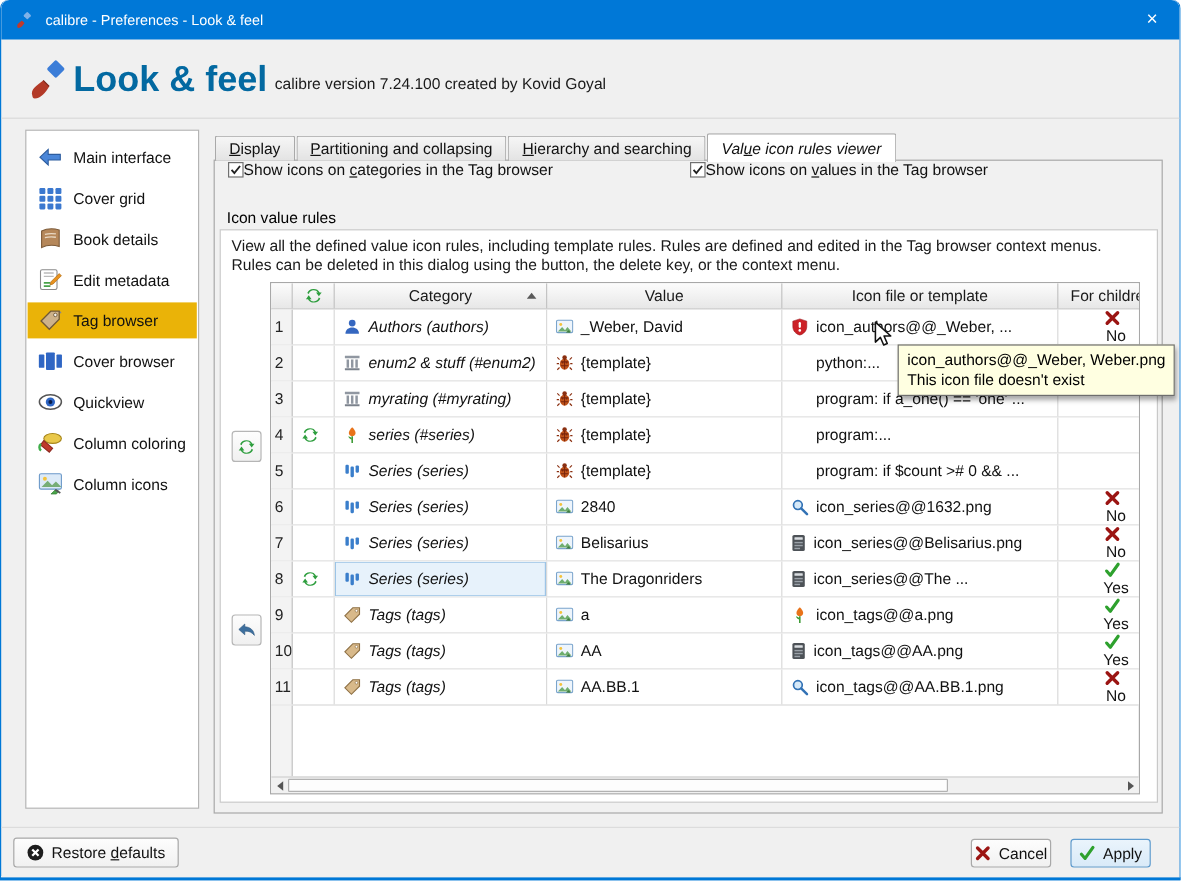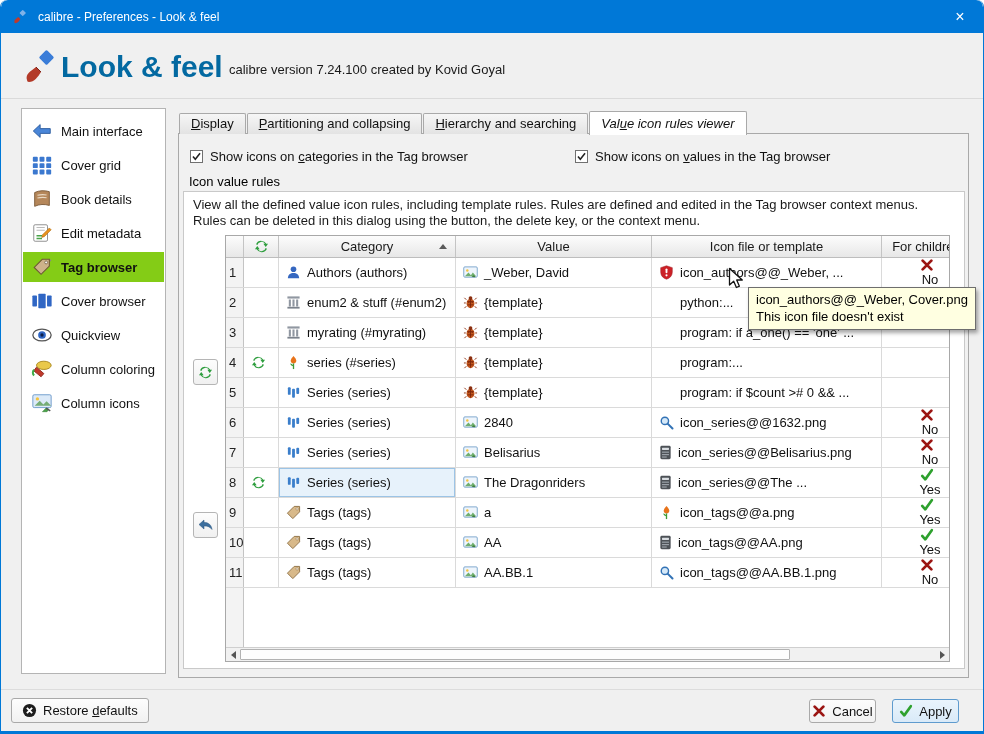--- a/index.html
+++ b/index.html
@@ -25,33 +25,33 @@
   .h-title{position:absolute;left:60px;top:50px;font-size:30px;font-weight:bold;color:#0369a1;letter-spacing:0px;}
   .h-sub{position:absolute;left:228px;top:62px;font-size:13px;color:#1a1a1a;}
   .hdr-line{position:absolute;left:0;top:98px;width:100%;height:1px;background:#dadada;}
 
   
   .sidebar{position:absolute;left:20px;top:108px;width:145px;height:566px;background:#fff;
     border:1px solid #b4b4b4;padding-top:3px;overflow:hidden;}
   .sb-item{height:30px;margin:4px 1px 0 1px;display:flex;align-items:center;padding:0 4px 0 7px;}
   .sb-item .icon{width:24px;height:24px;margin-right:7px;}
   .sb-label{font-size:13px;color:#111;white-space:nowrap;}
-  .sb-item.selected{background:#84cc16;font-weight:bold;}
+  .sb-item.selected{background:#eab308;}
 
   
   .tabbar{position:absolute;left:178px;top:111px;height:23px;display:flex;align-items:flex-end;z-index:3;}
   .tab{height:21px;line-height:20px;padding:0 11px;background:linear-gradient(#f6f6f6,#e3e3e3);
     border:1px solid #a9a9a9;border-bottom:none;margin-right:1px;font-size:13px;
     border-radius:2px 2px 0 0;color:#111;}
   .tab.active{background:#fff;height:24px;line-height:23px;font-style:italic;margin-bottom:-1px;margin-top:15px;}
   .tabframe{position:absolute;left:177px;top:133px;width:791px;height:545px;background:#f1f1f1;
     border:1px solid #a9a9a9;z-index:1;}
 
   
-  .cb{position:absolute;top:15px;display:flex;align-items:center;gap:7px;}
+  .cb{position:absolute;top:0;display:flex;align-items:center;}
   .cb0{left:11px;} .cb1{left:396px;}
   .cbbox{width:13px;height:13px;background:#fff;border:1px solid #707070;display:inline-flex;
     align-items:center;justify-content:center;overflow:visible;}
   .cblabel{font-size:13px;color:#111;}
 
   
   .grouplabel{position:absolute;left:10px;top:40px;font-size:13px;color:#000;}
   .groupbox{position:absolute;left:4px;top:57px;width:782px;height:478px;background:#fff;
     border:1px solid #c9c9c9;}
   .desc{position:absolute;left:9px;top:5px;font-size:13px;color:#1a1a1a;line-height:16px;}
@@ -69,21 +69,21 @@
   .thnum{width:18px;} .threc{width:35px;} .thcat{width:177px;} .thval{width:196px;}
   .thfile{width:230px;} .thchild{width:90px;}
   .sortarrow{position:absolute;right:8px;top:8px;width:0;height:0;border-left:4px solid transparent;
     border-right:4px solid transparent;border-bottom:5px solid #5a5a5a;}
   .trow{display:flex;height:30px;border-bottom:1px solid #dadada;width:746px;background:#fff;}
   .c{border-right:1px solid #dadada;display:flex;align-items:center;padding-left:7px;
     font-size:13px;color:#111;white-space:nowrap;overflow:hidden;}
   .c .icon{margin-right:6px;}
   .cnum{width:18px;background:#f3f3f3;border-right:1px solid #c4c4c4;padding-left:3px;color:#222;}
   .crec{width:35px;justify-content:center;padding-left:0;}
-  .ccat{width:177px;} .cval{width:196px;} .cfile{width:230px;} .cchild{width:90px;flex-direction:column;}
+  .ccat{width:177px;font-style:italic;} .cval{width:196px;} .cfile{width:230px;} .cchild{width:90px;flex-direction:column;}
   .cellsel{background:#e7f2fb;box-shadow:inset 0 0 0 1px #9cc4e6;}
   .fillarea{display:flex;height:59px;width:746px;}
   .fillnum{width:18px;background:#f3f3f3;border-right:1px solid #c4c4c4;}
   .hscroll{position:absolute;left:0;bottom:0;width:100%;height:14px;background:#f1f1f1;
     border-top:1px solid #cfcfcf;}
   .hs-arrow{position:absolute;top:0;width:14px;height:13px;display:flex;align-items:center;justify-content:center;}
   .hs-left{left:0;} .hs-right{right:0;}
   .tri-l{width:0;height:0;border-top:4px solid transparent;border-bottom:4px solid transparent;border-right:5px solid #555;}
   .tri-r{width:0;height:0;border-top:4px solid transparent;border-bottom:4px solid transparent;border-left:5px solid #555;}
   .hs-thumb{position:absolute;left:14px;top:1px;height:11px;width:calc(78% - 14px);
@@ -763,21 +763,21 @@
           <div class="hs-thumb"></div>
           <div class="hs-arrow hs-right">
               <div class="tri-r"></div>
             </div>
         </div>
       </div>
     </div>
   </div>
 
   <div class="tooltip">
-    <div>icon_authors@@_Weber, Cover.png</div>
+    <div>icon_authors@@_Weber, Weber.png</div>
     <div>This icon file doesn't exist</div>
   </div>
   <div class="cursor"><svg width="17" height="23" viewBox="0 0 17 23">
         <path d="M1.5 1.5v16.6l4.2-3.9 2.7 6.3 3-1.3-2.7-6.2h5.6z" fill="#fff" stroke="#111" stroke-width="1.3" stroke-linejoin="round"></path>
       </svg></div>
 
   <div class="footer-line"></div>
   <button class="btn restore">
     <span class="icon">
         <svg width="15" height="15" viewBox="0 0 16 16">

